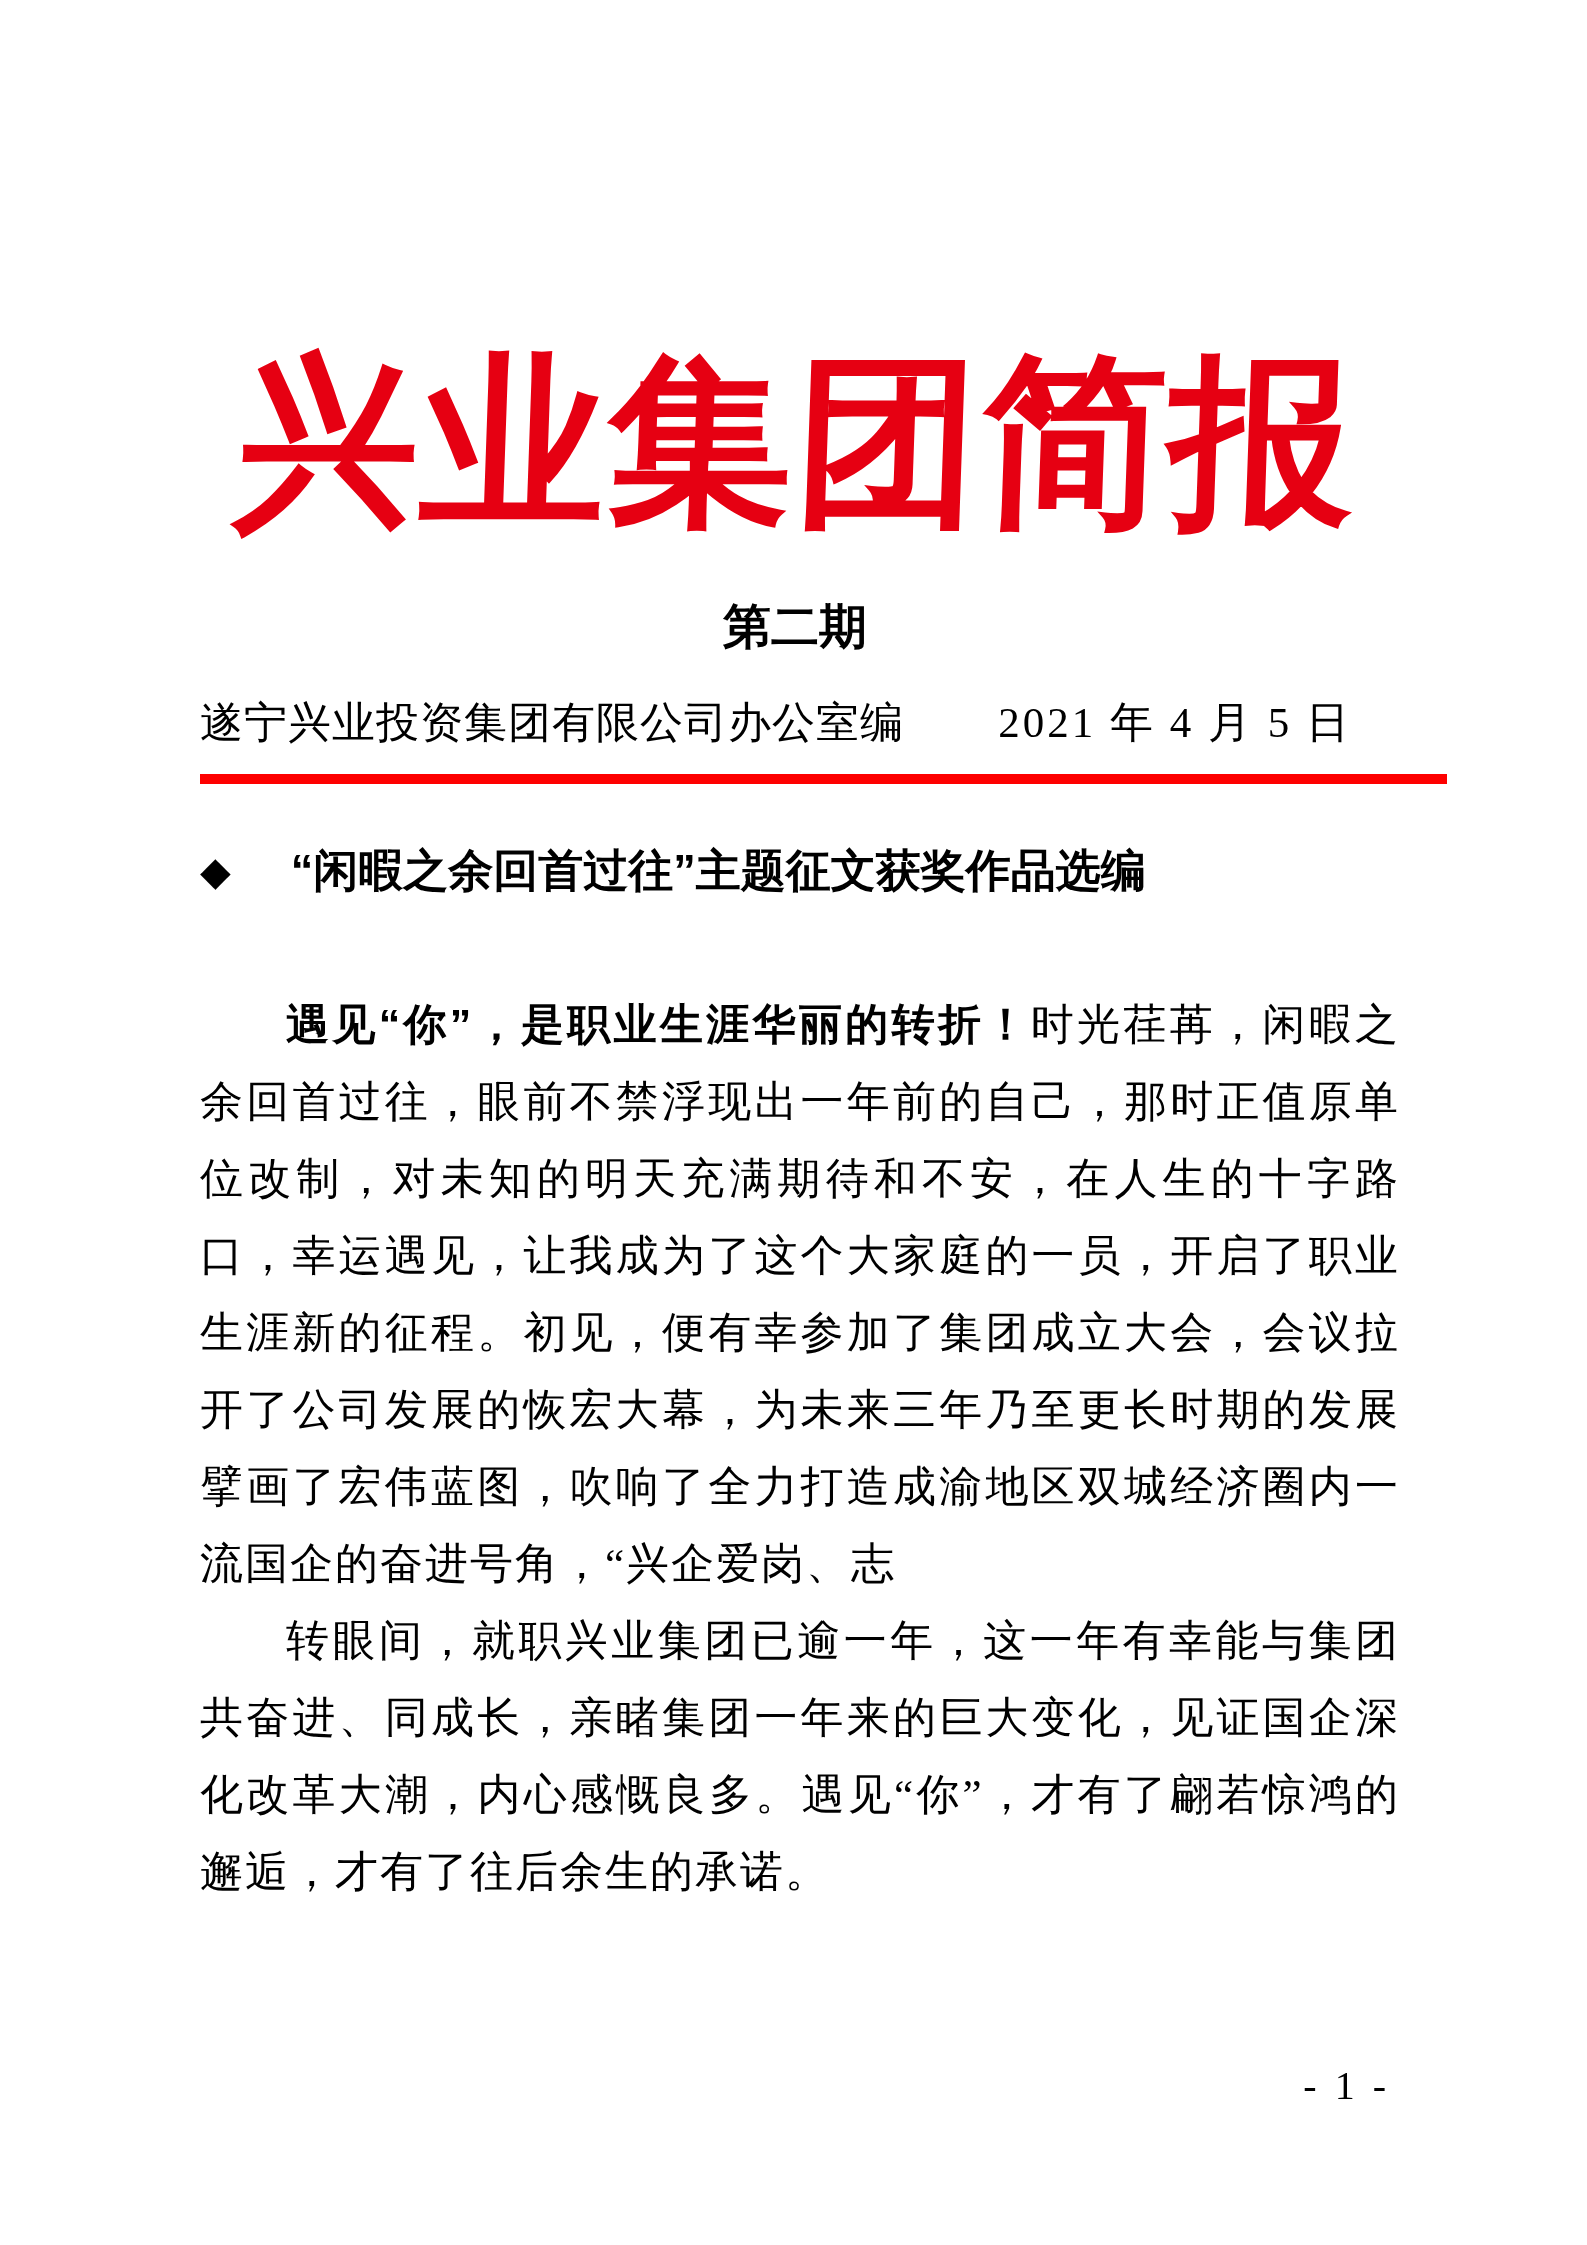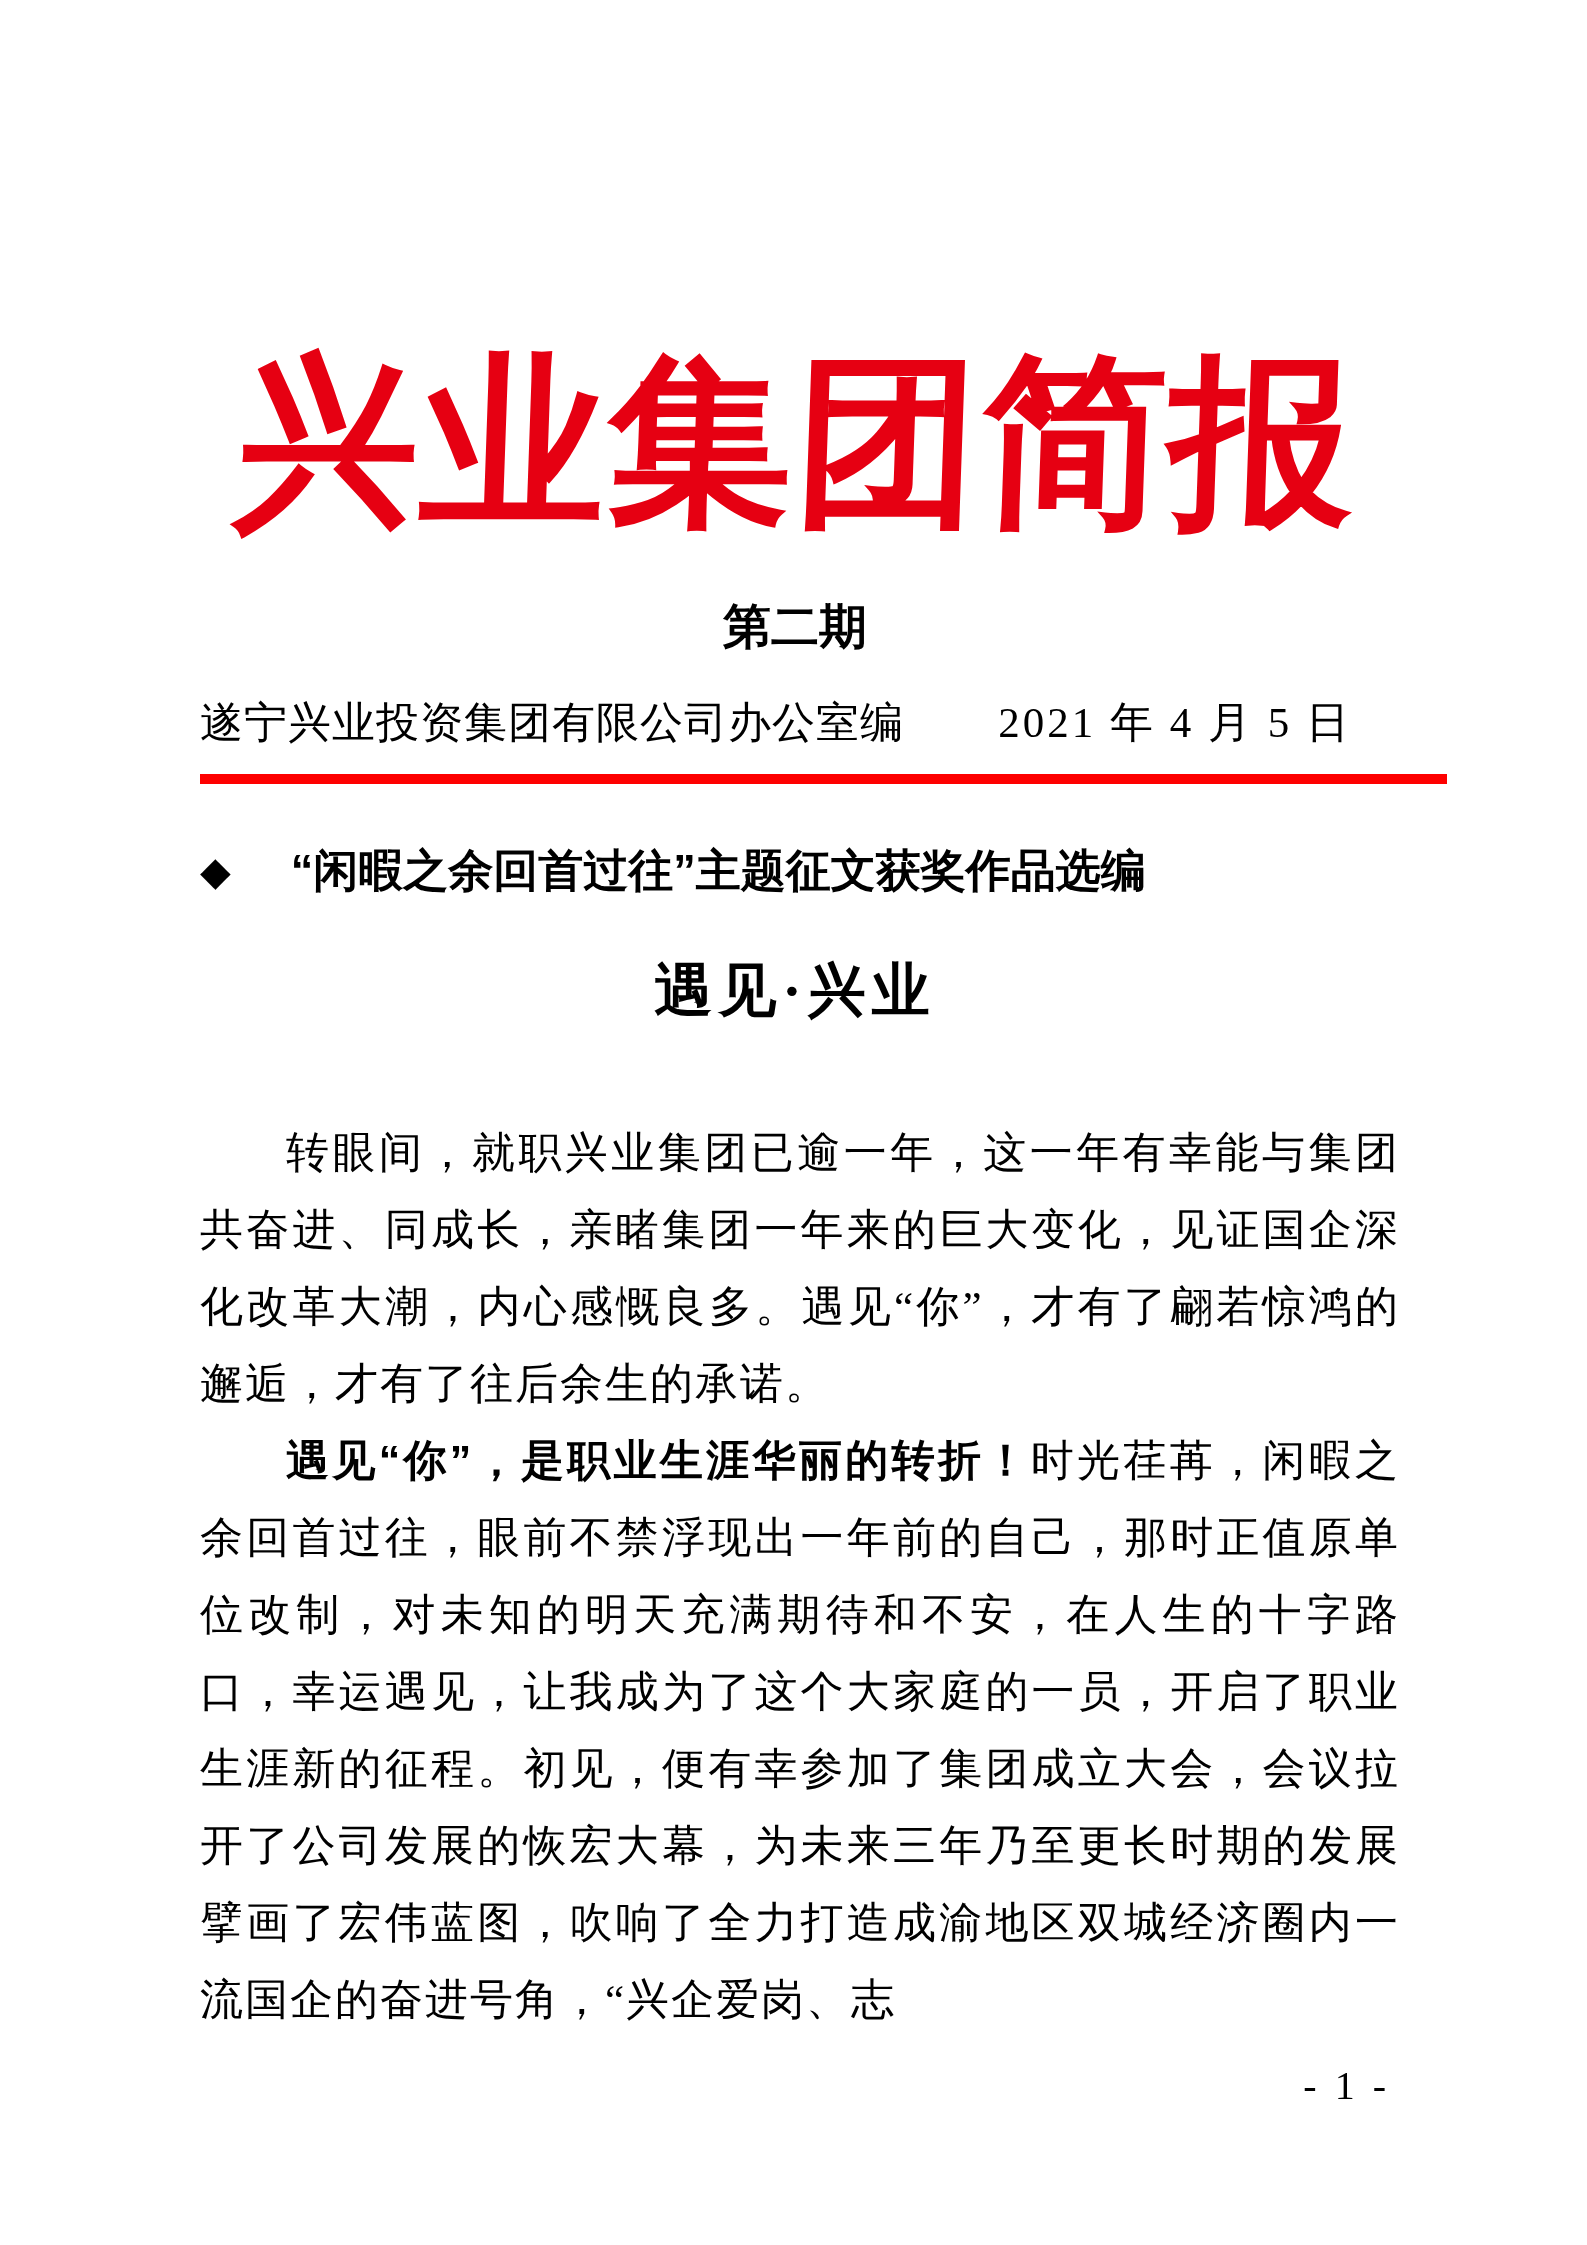--- a/index.html
+++ b/index.html
@@ -122,23 +122,22 @@
       <span class="date">2021 年 4 月 5 日</span>
     </div>
 
     <div class="rule"></div>
 
     <div class="toc-line">
       <span class="bullet">◆</span>
       <span class="toc-text">“闲暇之余回首过往”主题征文获奖作品选编</span>
     </div>
 
-    <h2 class="article-title">遇见·兴业</h2>
 
     <div class="article-body">
+      <p><strong class="lead">遇见“你”，是职业生涯华丽的转折！</strong><span>时光荏苒，闲暇之余回首过往，眼前不禁浮现出一年前的自己，那时正值原单位改制，对未知的明天充满期待和不安，在人生的十字路口，幸运遇见，让我成为了这个大家庭的一员，开启了职业生涯新的征程。初见，便有幸参加了集团成立大会，会议拉开了公司发展的恢宏大幕，为未来三年乃至更长时期的发展擘画了宏伟蓝图，吹响了全力打造成渝地区双城经济圈内一流国企的奋进号角，“兴企爱岗、志</span></p>
       <p><span>转眼间，就职兴业集团已逾一年，这一年有幸能与集团共奋进、同成长，亲睹集团一年来的巨大变化，见证国企深化改革大潮，内心感慨良多。遇见“你”，才有了翩若惊鸿的邂逅，才有了往后余生的承诺。</span></p>
-      <p><strong class="lead">遇见“你”，是职业生涯华丽的转折！</strong><span>时光荏苒，闲暇之余回首过往，眼前不禁浮现出一年前的自己，那时正值原单位改制，对未知的明天充满期待和不安，在人生的十字路口，幸运遇见，让我成为了这个大家庭的一员，开启了职业生涯新的征程。初见，便有幸参加了集团成立大会，会议拉开了公司发展的恢宏大幕，为未来三年乃至更长时期的发展擘画了宏伟蓝图，吹响了全力打造成渝地区双城经济圈内一流国企的奋进号角，“兴企爱岗、志</span></p>
     </div>
 
   </div>
 
   <div class="page-num">- 1 -</div>
 </div>
 
 </body></html>

